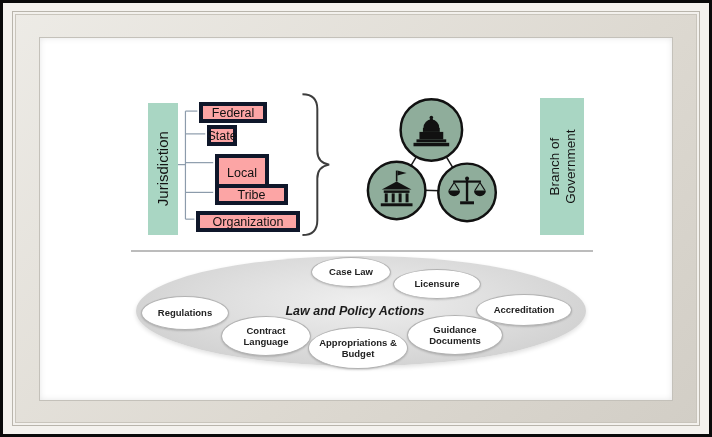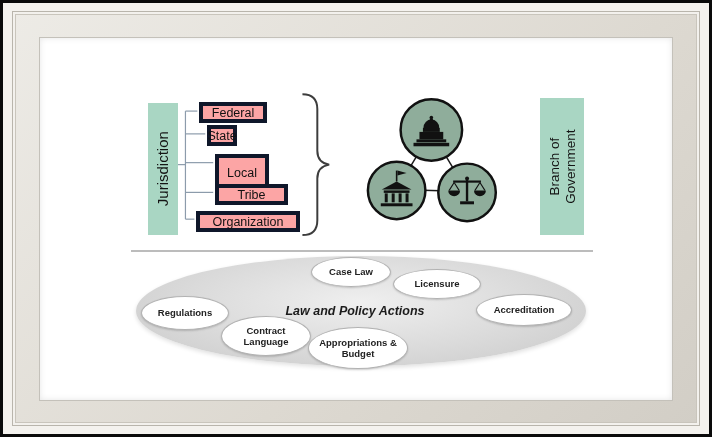--- a/index.html
+++ b/index.html
@@ -171,16 +171,17 @@
 
     <div class="el divider" id="divider"></div>
 
     <div class="el bigellipse" id="bigellipse"></div>
     <div class="el actions-title" id="actions-title">Law and Policy Actions</div>
 
     <div class="el pill" id="pill-0">Regulations</div>
     <div class="el pill" id="pill-2">Case Law</div>
     <div class="el pill" id="pill-3">Licensure</div>
     <div class="el pill" id="pill-4">Accreditation</div>
+    <div class="el pill" id="pill-5">Guidance Documents</div>
     <div class="el pill" id="pill-7">Contract Language</div>
     <div class="el pill" id="pill-6">Appropriations &amp; Budget</div>
   </div>
 </div>
 
 </body></html>

